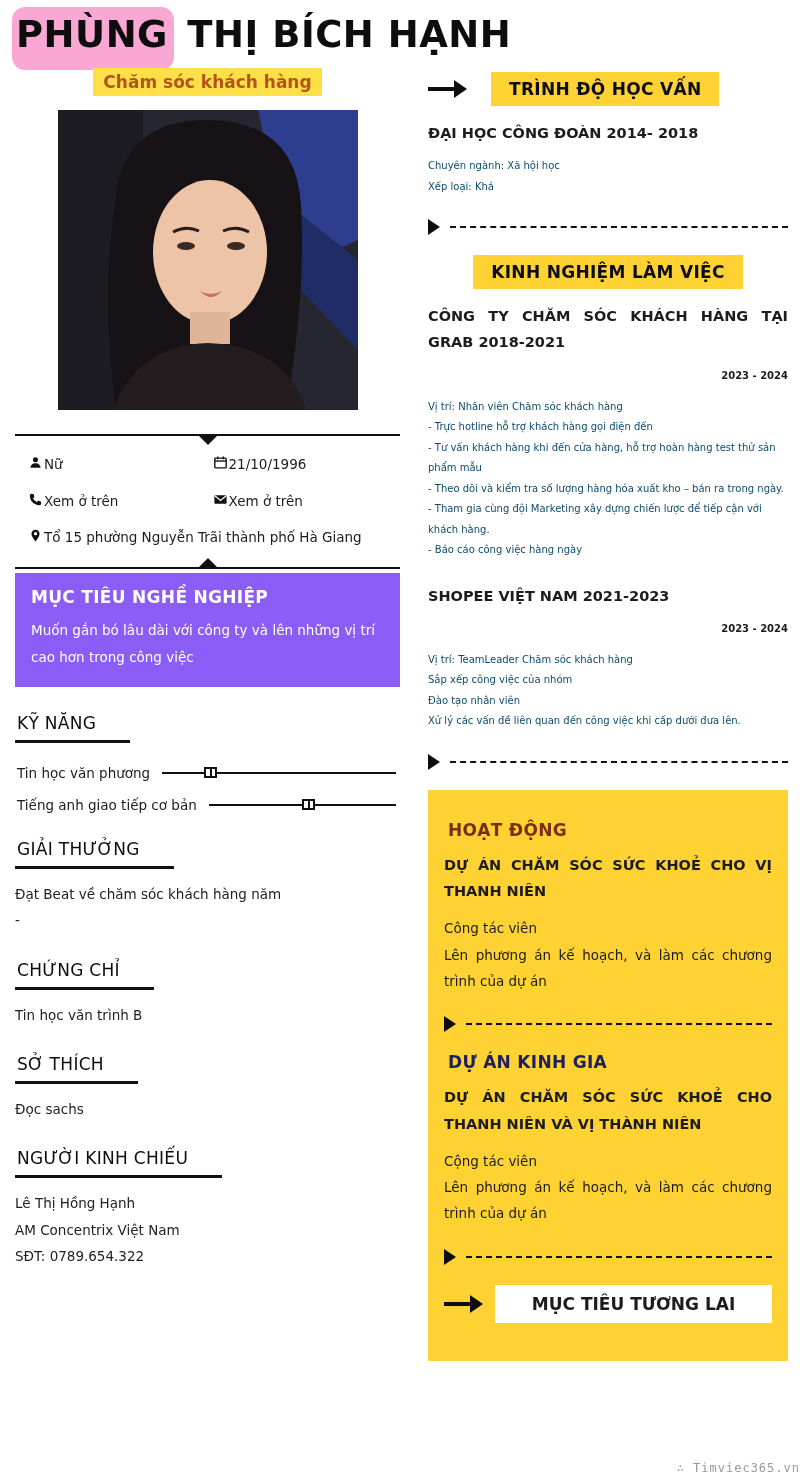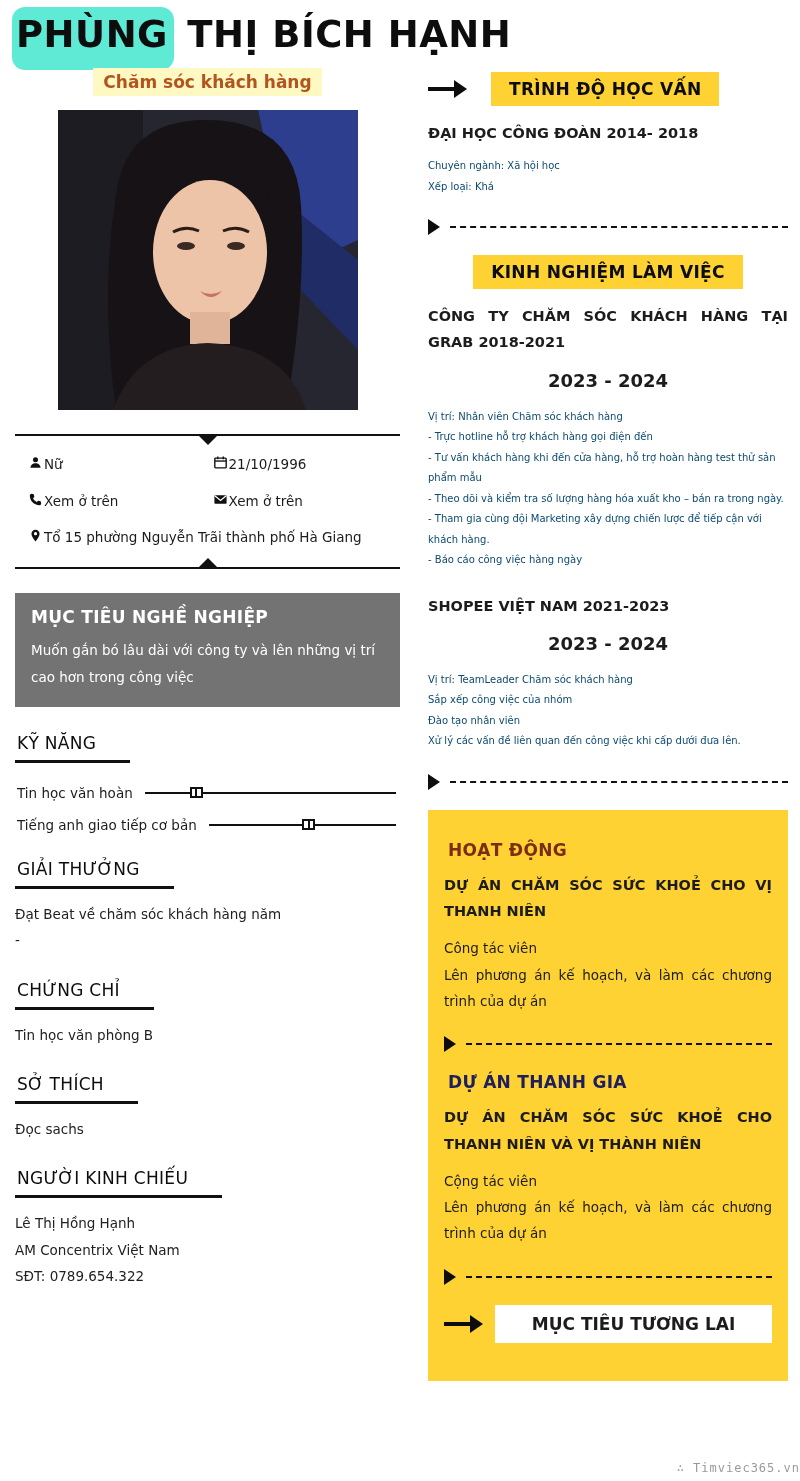--- a/index.html
+++ b/index.html
@@ -2,46 +2,46 @@
 <html><head>
 <meta charset="utf-8">
 <style>
   * { margin:0; padding:0; box-sizing:border-box; }
   body { background:#fff; font-family:"DejaVu Sans","Liberation Sans",sans-serif; color:#1c1c1c; }
   .page { position:relative; width:800px; height:1481px; background:#fff; overflow:hidden; }
 
   
   .header { padding:12px 0 0 12px; }
   .name { font-size:37px; font-weight:bold; letter-spacing:.5px; color:#0d0d0d; line-height:1.25; }
-  .name .hl { background:#5eead4; padding:6px 6px 14px 4px;border-radius:13px; }
+  .name .hl { background:#f9a8d4; padding:6px 6px 14px 4px;border-radius:13px; }
 
   
   .columns { display:flex; align-items:flex-start; }
   .left-col { width:420px; padding:4px 20px 0 15px; flex:none; }
   .right-col { flex:1; padding:6px 12px 0 8px; }
 
   
   .job-title-wrap { text-align:center; margin:6px 0 14px 0; }
-  .job-title { display:inline-block; background:#fef9c3; color:#b3541e; font-size:17px; font-weight:bold; padding:4px 10px; }
+  .job-title { display:inline-block; background:#fde047; color:#b3541e; font-size:17px; font-weight:bold; padding:4px 10px; }
 
   .photo-wrap { width:300px; height:300px; margin:0 auto; overflow:hidden; }
   .photo-wrap svg { display:block; }
 
   .info-block { margin-top:24px; }
   .info-rule { position:relative; height:2px; background:#111; }
   .tri-down { position:absolute; left:50%; top:2px; transform:translateX(-50%);
     border-left:9px solid transparent; border-right:9px solid transparent; border-top:9px solid #111; }
   .tri-up { position:absolute; left:50%; bottom:2px; transform:translateX(-50%);
     border-left:9px solid transparent; border-right:9px solid transparent; border-bottom:9px solid #111; }
   .info-grid { display:grid; grid-template-columns:1fr 1fr; row-gap:16px; column-gap:6px; padding:18px 8px 20px 14px; }
   .info-cell { display:flex; align-items:flex-start; gap:2px; font-size:13.5px; line-height:1.5; }
   .info-cell.span2 { grid-column:1 / -1; }
   .info-cell svg { flex:none; margin-top:2px; }
 
-  .objective-box { background:#737373; color:#fff; padding:14px 16px 16px 16px; margin-top:24px; }
+  .objective-box { background:#8b5cf6; color:#fff; padding:14px 16px 16px 16px; margin-top:4px; }
   .objective-box h2 { font-size:17px; font-weight:bold; letter-spacing:.3px; margin-bottom:10px; }
   .objective-box p { font-size:13.5px; line-height:2; }
 
   .lsection { margin-top:26px; }
   .lsection h2 { display:inline-block; font-size:17px; font-weight:normal; color:#0d0d0d;
     border-bottom:3px solid #111; padding:0 34px 7px 2px; margin-bottom:12px; letter-spacing:.3px; }
   .lsection .body-line { font-size:13.5px; line-height:1.95; color:#222; }
 
   .skill-row { display:flex; align-items:center; margin:10px 0 16px 2px; }
   .skill-label { font-size:13.5px; white-space:nowrap; }
@@ -52,21 +52,21 @@
   
   .r-header { display:flex; align-items:center; margin:8px 0 14px 0; }
   .arrow-bar { width:26px; height:4px; background:#0d0d0d; flex:none; }
   .arrow-tri { width:0; height:0; border-top:9px solid transparent; border-bottom:9px solid transparent; border-left:13px solid #0d0d0d; flex:none; }
   .r-title { background:#FFD233; font-size:17px; font-weight:bold; color:#0d0d0d; padding:7px 18px; margin-left:24px; letter-spacing:.3px; }
   .r-title.center { margin:0 auto; }
   .r-header.centered { justify-content:center; }
 
   .r-bold-line { font-size:14.5px; font-weight:bold; margin:4px 0 10px 0; line-height:1.8; text-align:justify; }
   .r-body-line { font-size:10px; line-height:2.05; color:#0c4a6e; }
-  .r-period { font-size:18px; font-weight:bold; text-align:center; margin:14px 0 16px 0; }
+  .r-period { font-size:10px; font-weight:bold; text-align:right; margin:14px 0 16px 0; }
 
   .divider { display:flex; align-items:center; margin:22px 0 20px 0; }
   .div-tri { width:0; height:0; border-top:8px solid transparent; border-bottom:8px solid transparent; border-left:12px solid #0d0d0d; flex:none; }
   .div-dash { flex:1; border-top:2px dashed #111; margin-left:10px; }
 
   .yellow-panel { background:#FFD233; margin-top:2px; padding:16px 16px 22px 16px; }
   .y-title { font-size:17px; font-weight:bold; letter-spacing:.3px; margin:14px 0 12px 4px; }
   .y-title.activities { color:#7b2d12; }
   .y-title.projects { color:#1f1f5c; }
   .y-bold-line { font-size:14.5px; font-weight:bold; line-height:1.85; text-align:justify; margin-bottom:10px; }
@@ -163,42 +163,42 @@
       </div>
 
       <div class="objective-box">
         <h2>MỤC TIÊU NGHỀ NGHIỆP</h2>
         <p>Muốn gắn bó lâu dài với công ty và lên những vị trí cao hơn trong công việc</p>
       </div>
 
       <div class="lsection">
         <h2>KỸ NĂNG</h2>
         <div class="skill-row">
-          <span class="skill-label">Tin học văn hoàn</span>
+          <span class="skill-label">Tin học văn phương</span>
           <span class="skill-line">
               <span class="skill-marker" style="left: 18%;"></span>
             </span>
         </div>
         <div class="skill-row">
           <span class="skill-label">Tiếng anh giao tiếp cơ bản</span>
           <span class="skill-line">
               <span class="skill-marker" style="left: 50%;"></span>
             </span>
         </div>
       </div>
 
       <div class="lsection">
         <h2>GIẢI THƯỞNG</h2>
         <div class="body-line">Đạt Beat về chăm sóc khách hàng năm</div>
         <div class="body-line">-</div>
       </div>
 
       <div class="lsection">
         <h2>CHỨNG CHỈ</h2>
-        <div class="body-line">Tin học văn phòng B</div>
+        <div class="body-line">Tin học văn trình B</div>
       </div>
 
       <div class="lsection">
         <h2>SỞ THÍCH</h2>
         <div class="body-line">Đọc sachs</div>
       </div>
 
       <div class="lsection">
         <h2>NGƯỜI KINH CHIẾU</h2>
         <div class="body-line">Lê Thị Hồng Hạnh</div>
@@ -263,21 +263,21 @@
           <div class="y-body-line">Công tác viên</div>
           <div class="y-body-line">Lên phương án kế hoạch, và làm các chương trình của dự án</div>
         </div>
 
         <div class="divider">
           <span class="div-tri"></span>
           <span class="div-dash"></span>
         </div>
 
         <div>
-          <div class="y-title projects">DỰ ÁN THANH GIA</div>
+          <div class="y-title projects">DỰ ÁN KINH GIA</div>
           <div class="y-bold-line">DỰ ÁN CHĂM SÓC SỨC KHOẺ CHO THANH NIÊN VÀ VỊ THÀNH NIÊN</div>
           <div class="y-body-line">Cộng tác viên</div>
           <div class="y-body-line">Lên phương án kế hoạch, và làm các chương trình của dự án</div>
         </div>
 
         <div class="divider">
           <span class="div-tri"></span>
           <span class="div-dash"></span>
         </div>
 

